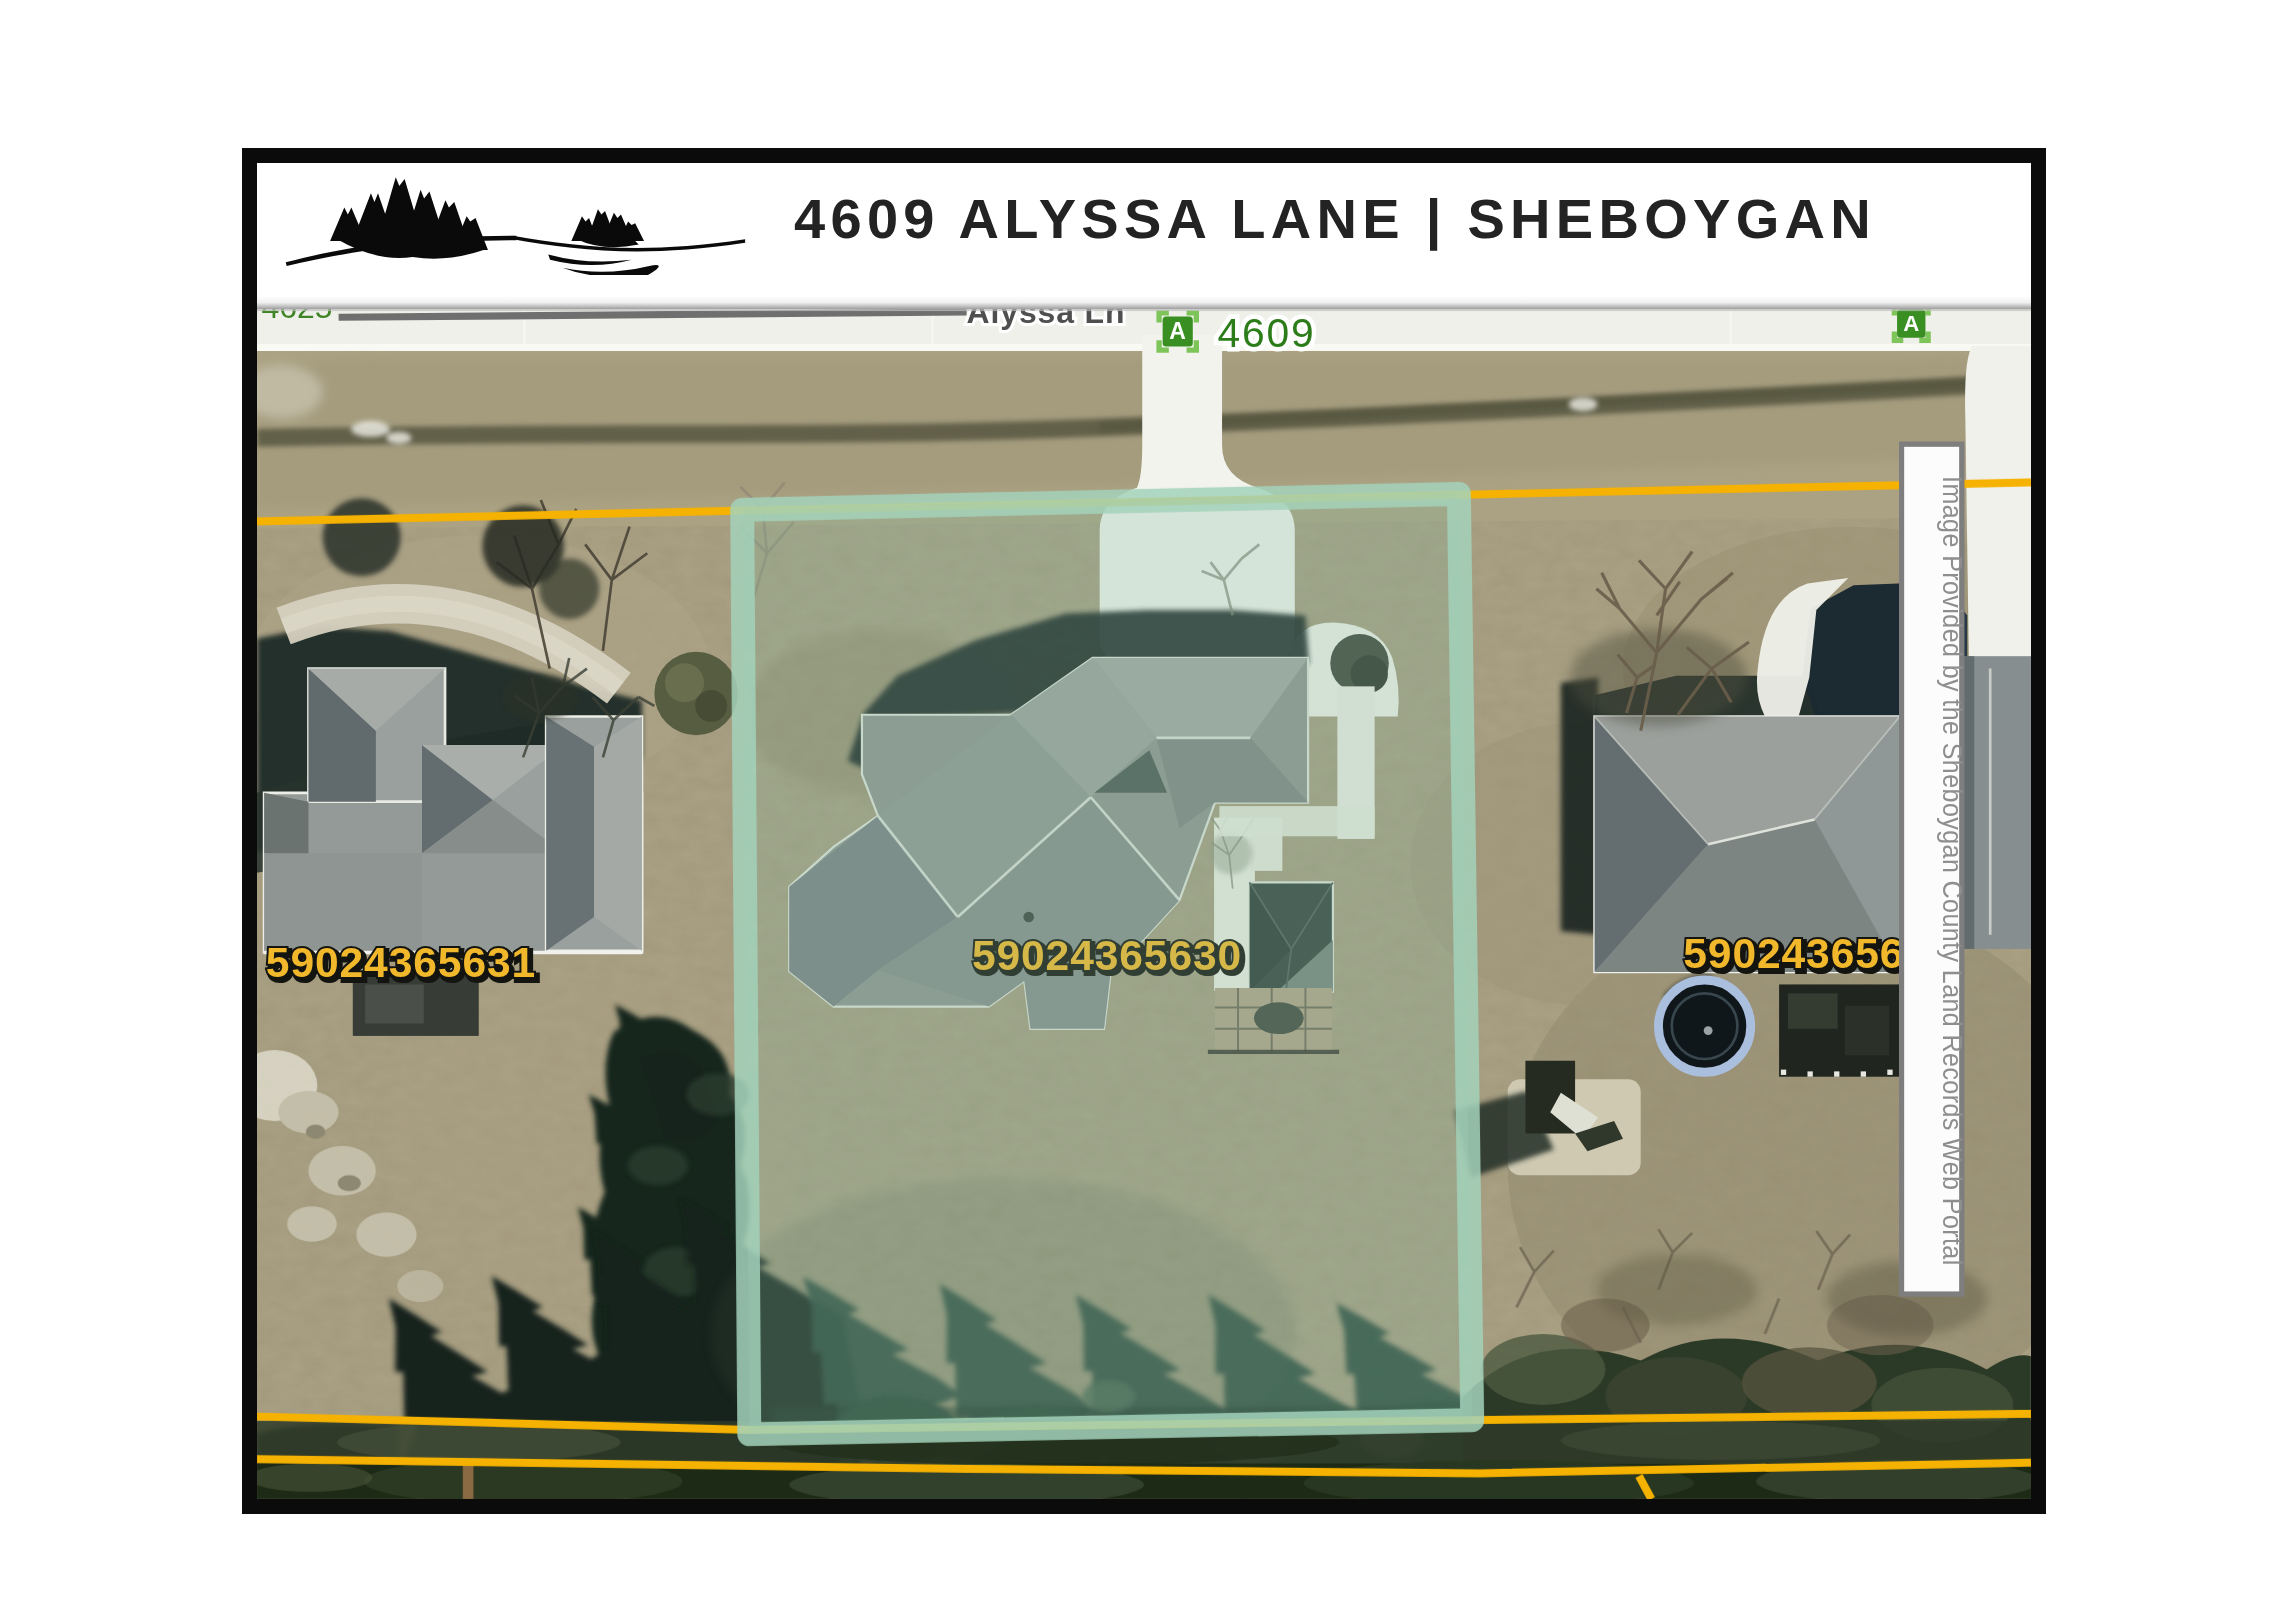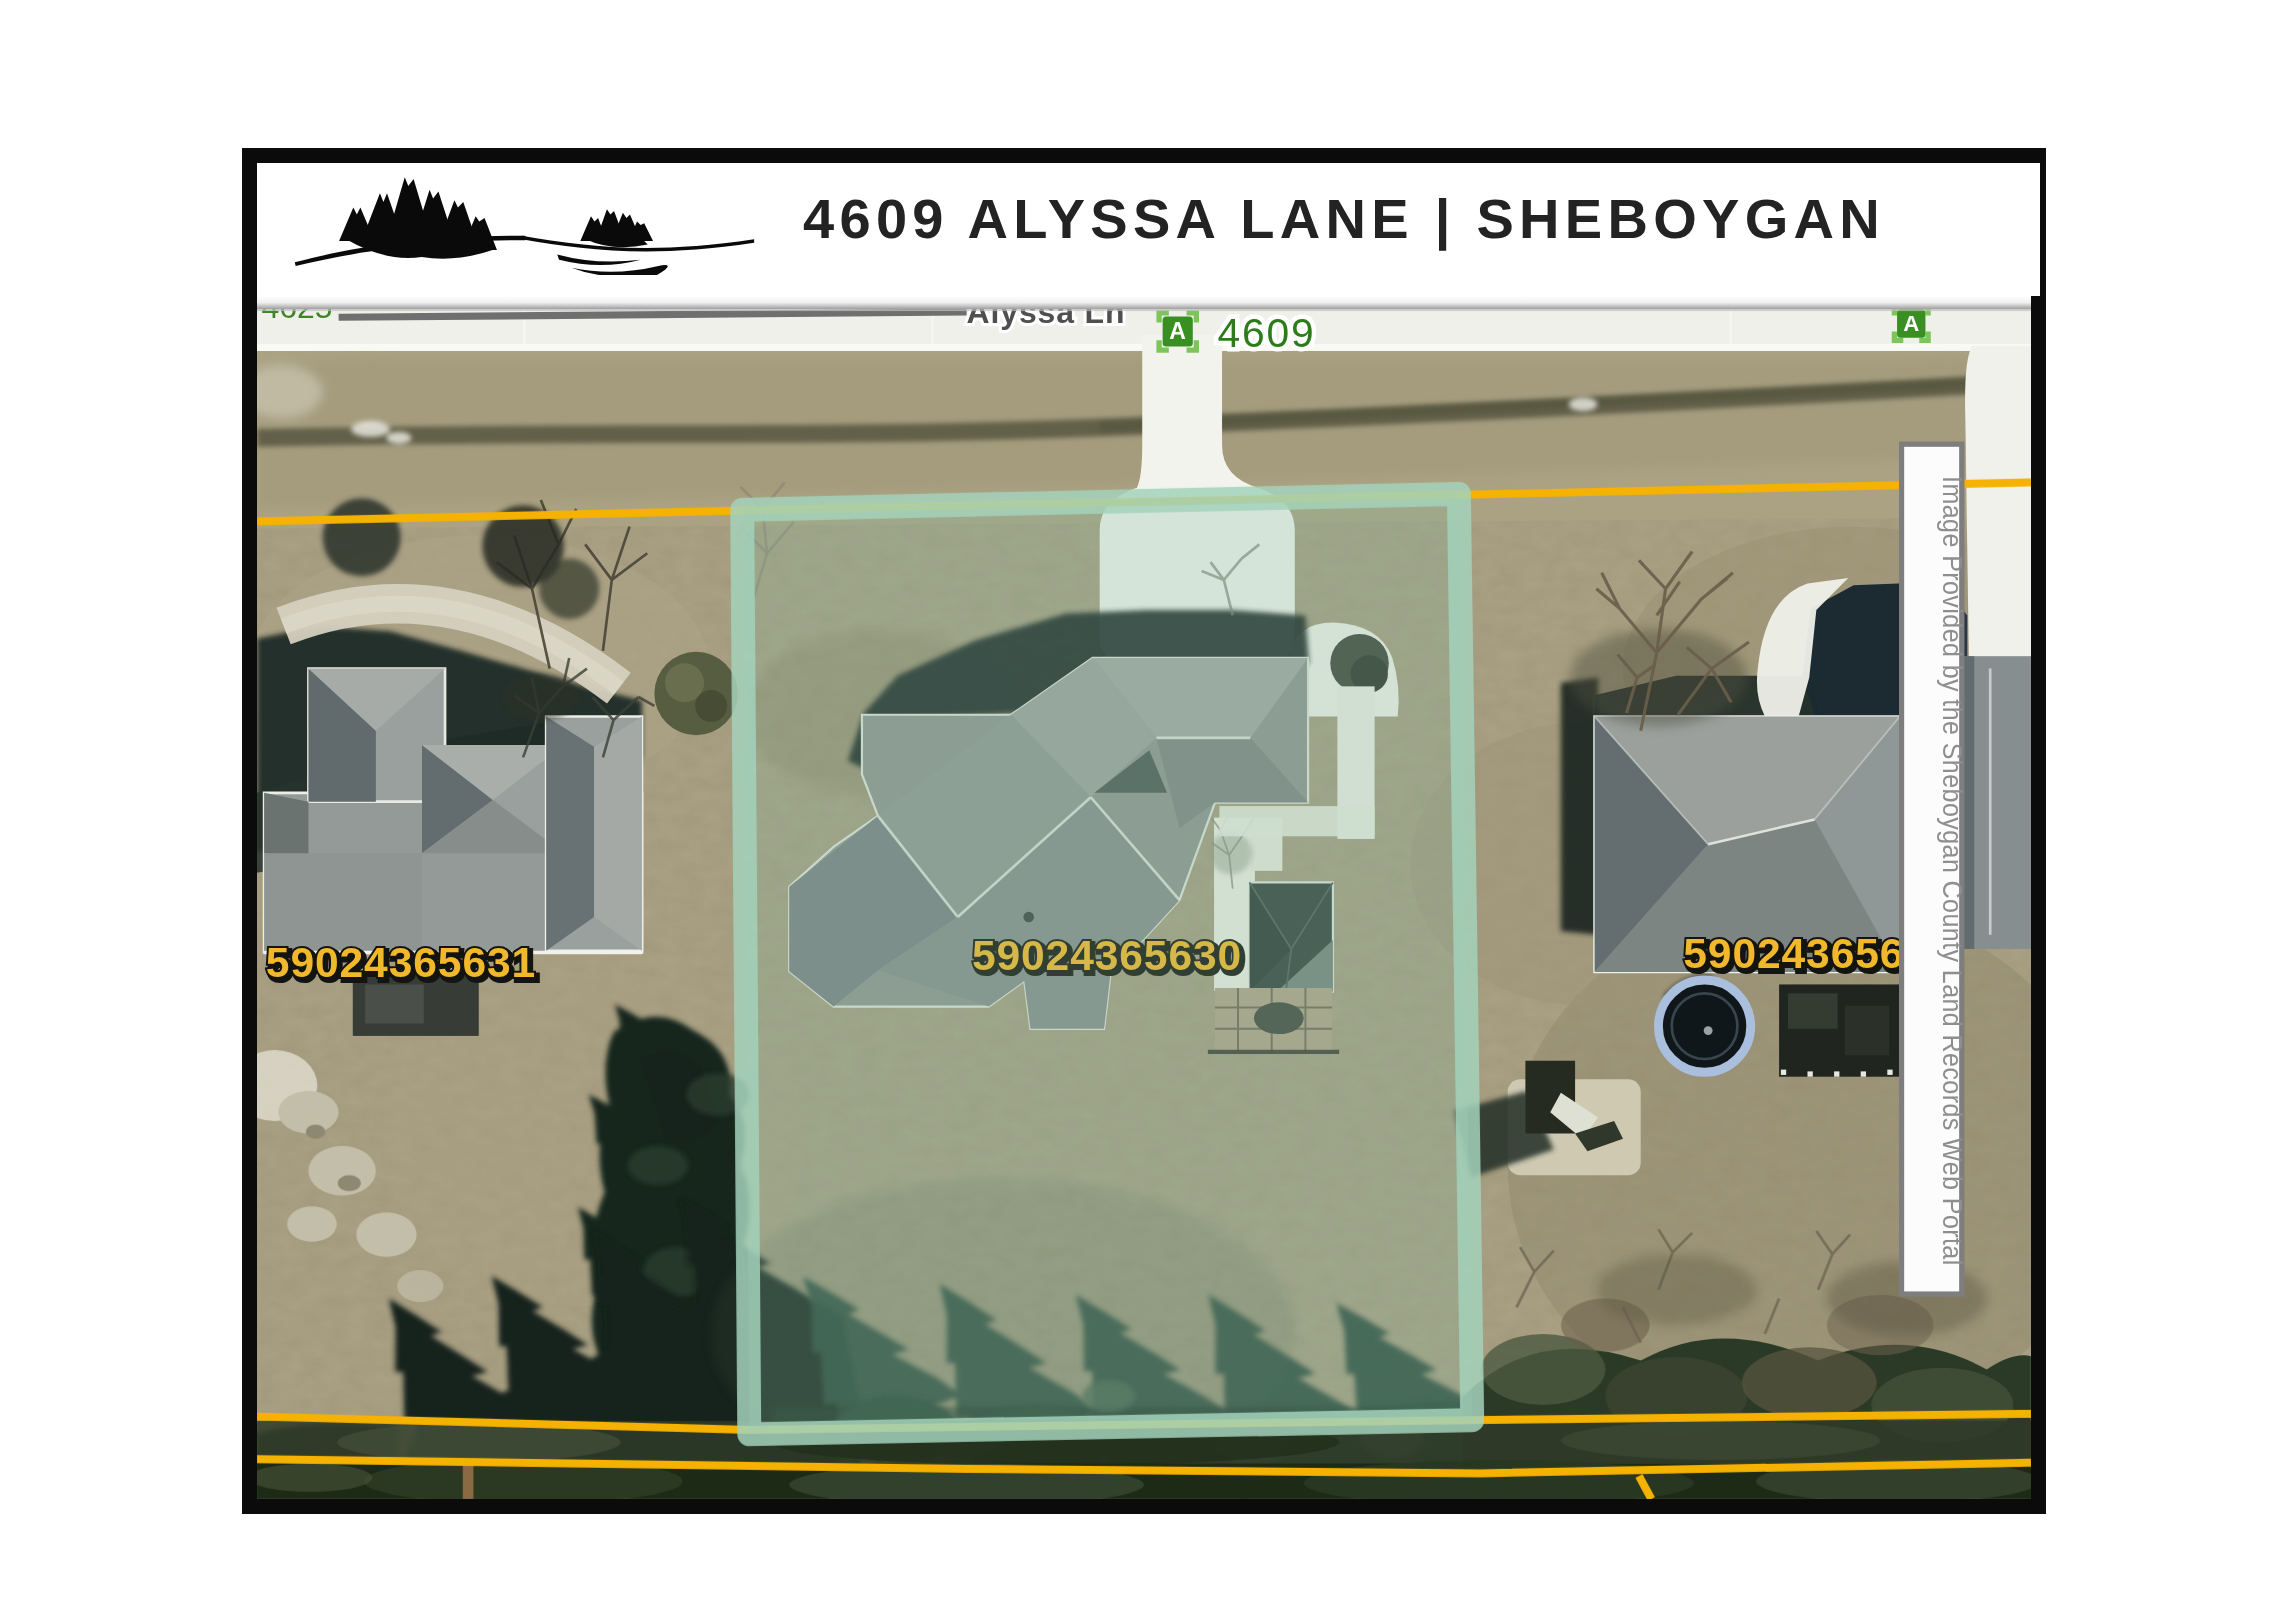--- a/index.html
+++ b/index.html
@@ -1,18 +1,18 @@
 <!DOCTYPE html>
 <html style="font-size:14px"><head>
 <meta charset="utf-8">
 <style>
   html,body{margin:0;padding:0;background:#ffffff;}
   body{width:2270px;height:1622px;position:relative;font-family:"Liberation Sans",sans-serif;overflow:hidden;}
   .frame{position:absolute;left:242px;top:148px;width:1774px;height:1336px;border:15px solid #0b0b0b;background:#ffffff;}
-  .header{position:absolute;left:9px;top:0;width:1774px;height:133px;background:#ffffff;z-index:5;}
+  .header{position:absolute;left:0;top:0;width:1774px;height:133px;background:#ffffff;z-index:5;}
   .title{position:absolute;left:537px;top:23px;font-size:56px;font-weight:bold;letter-spacing:5.3px;color:#232323;white-space:nowrap;}
   .maparea{position:absolute;left:0;top:133px;width:1774px;height:1203px;}
 </style>
 </head>
 <body>
 
 <div class="frame">
 
   <div class="header">
 

